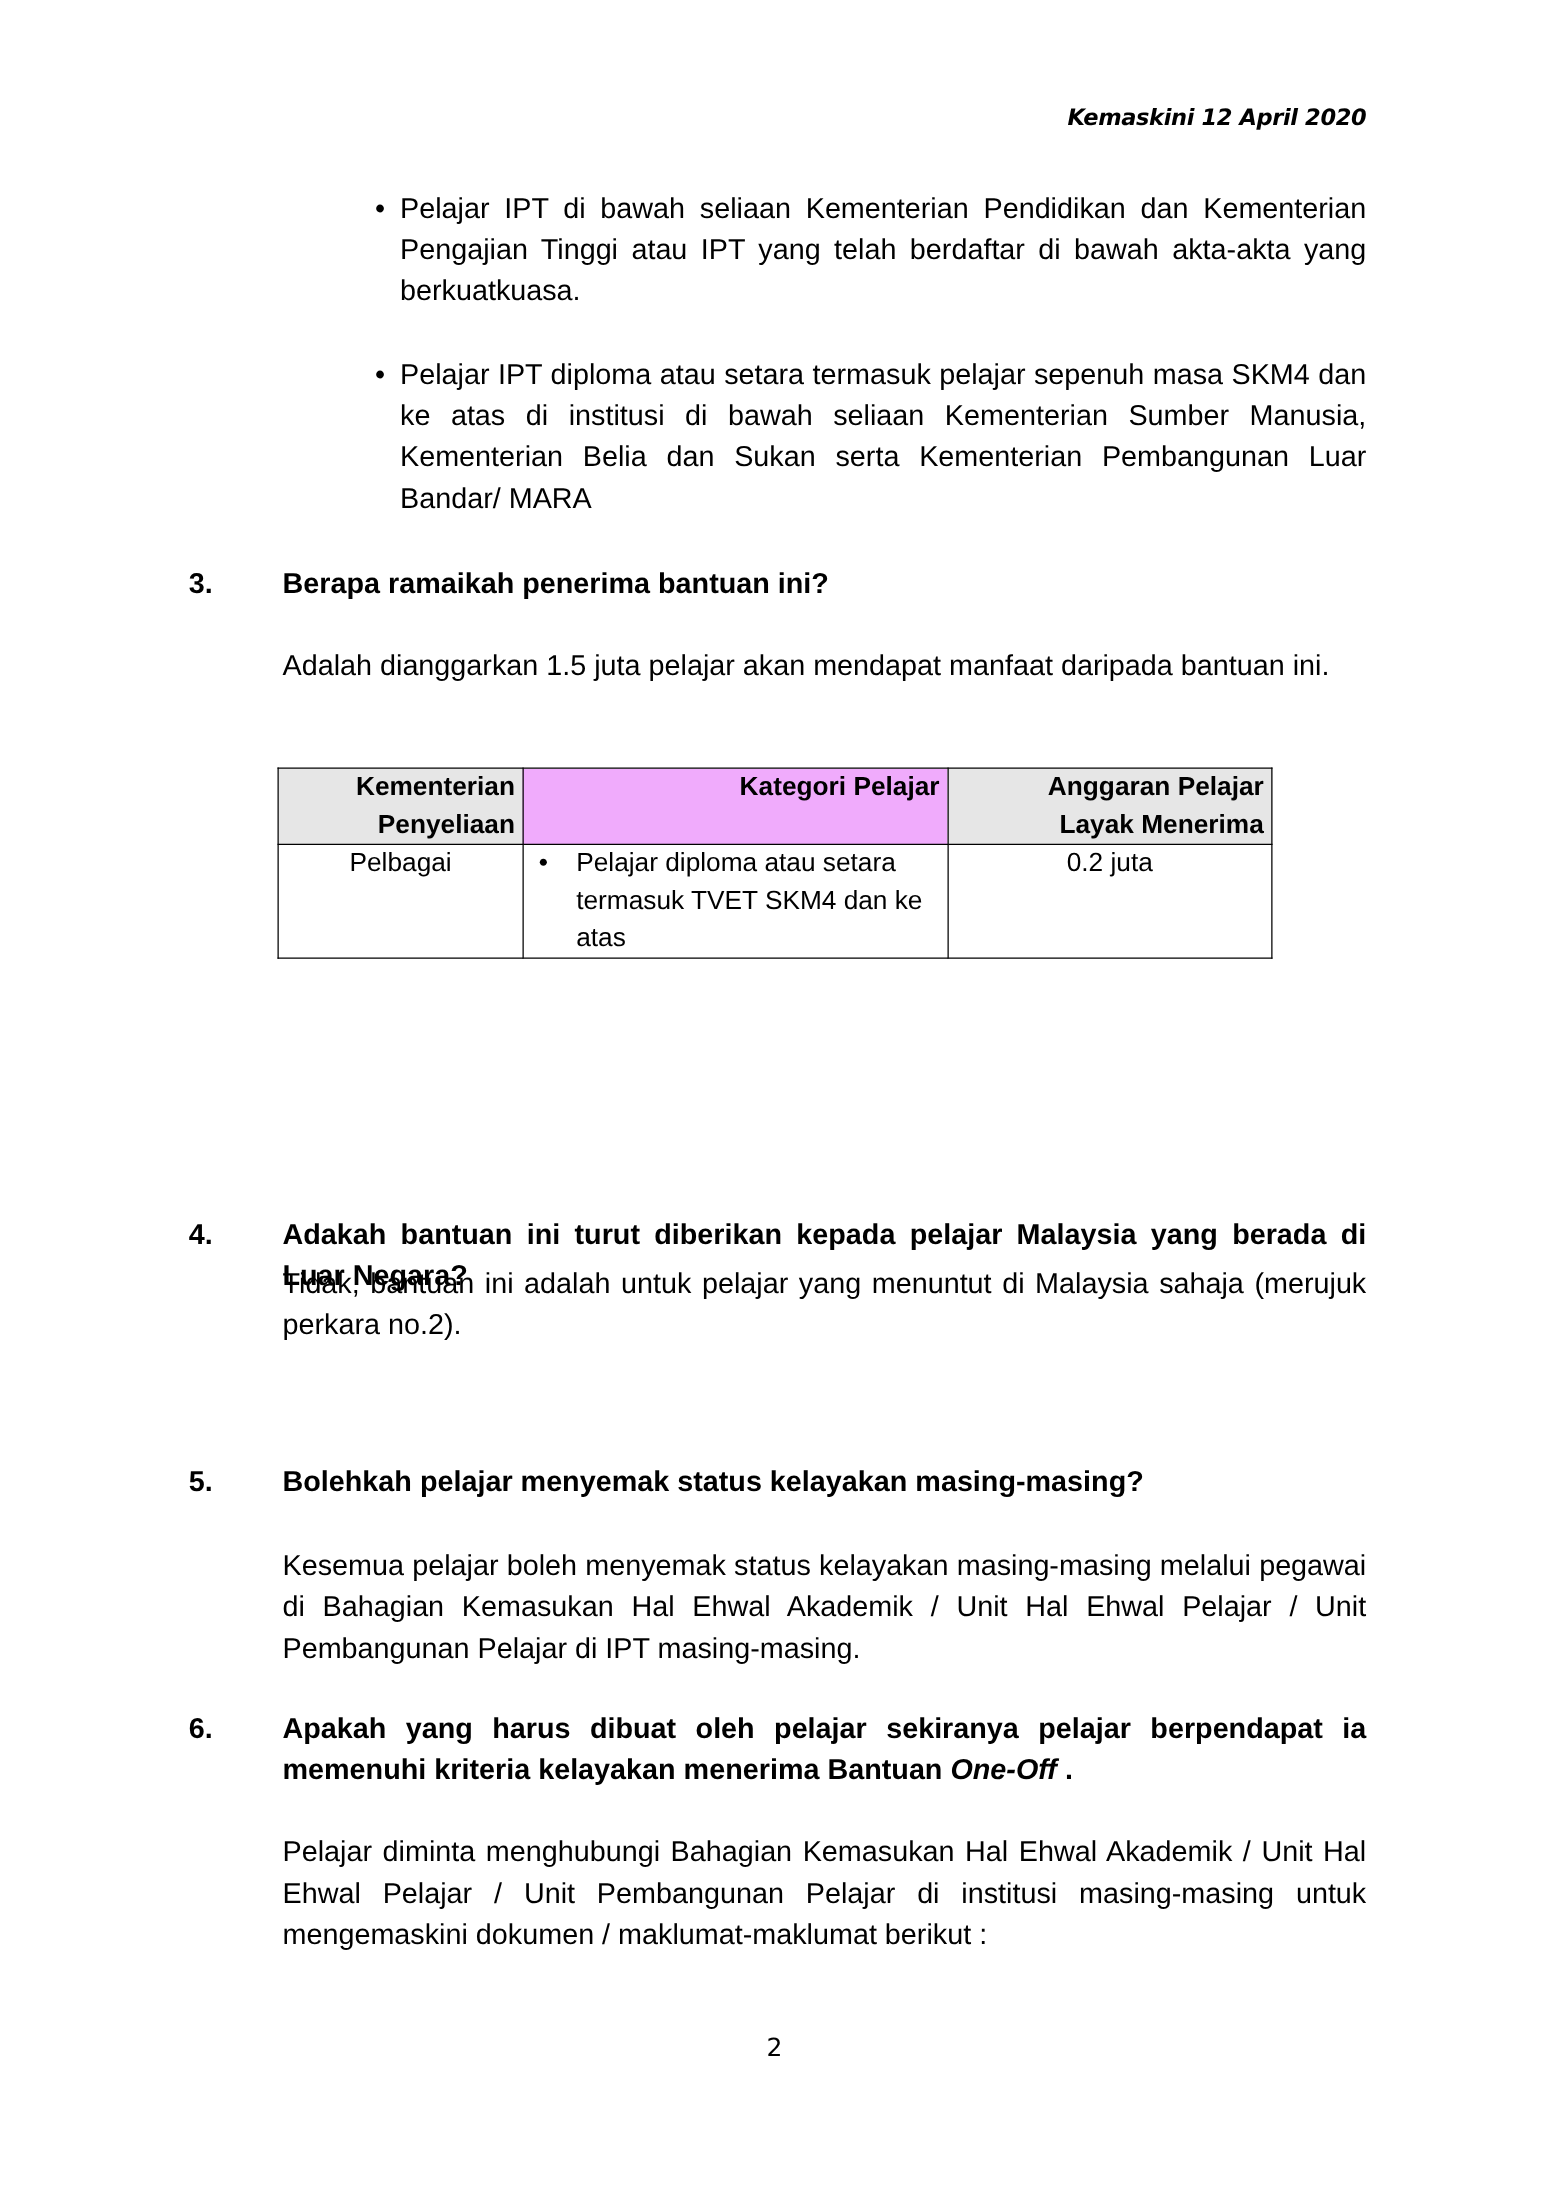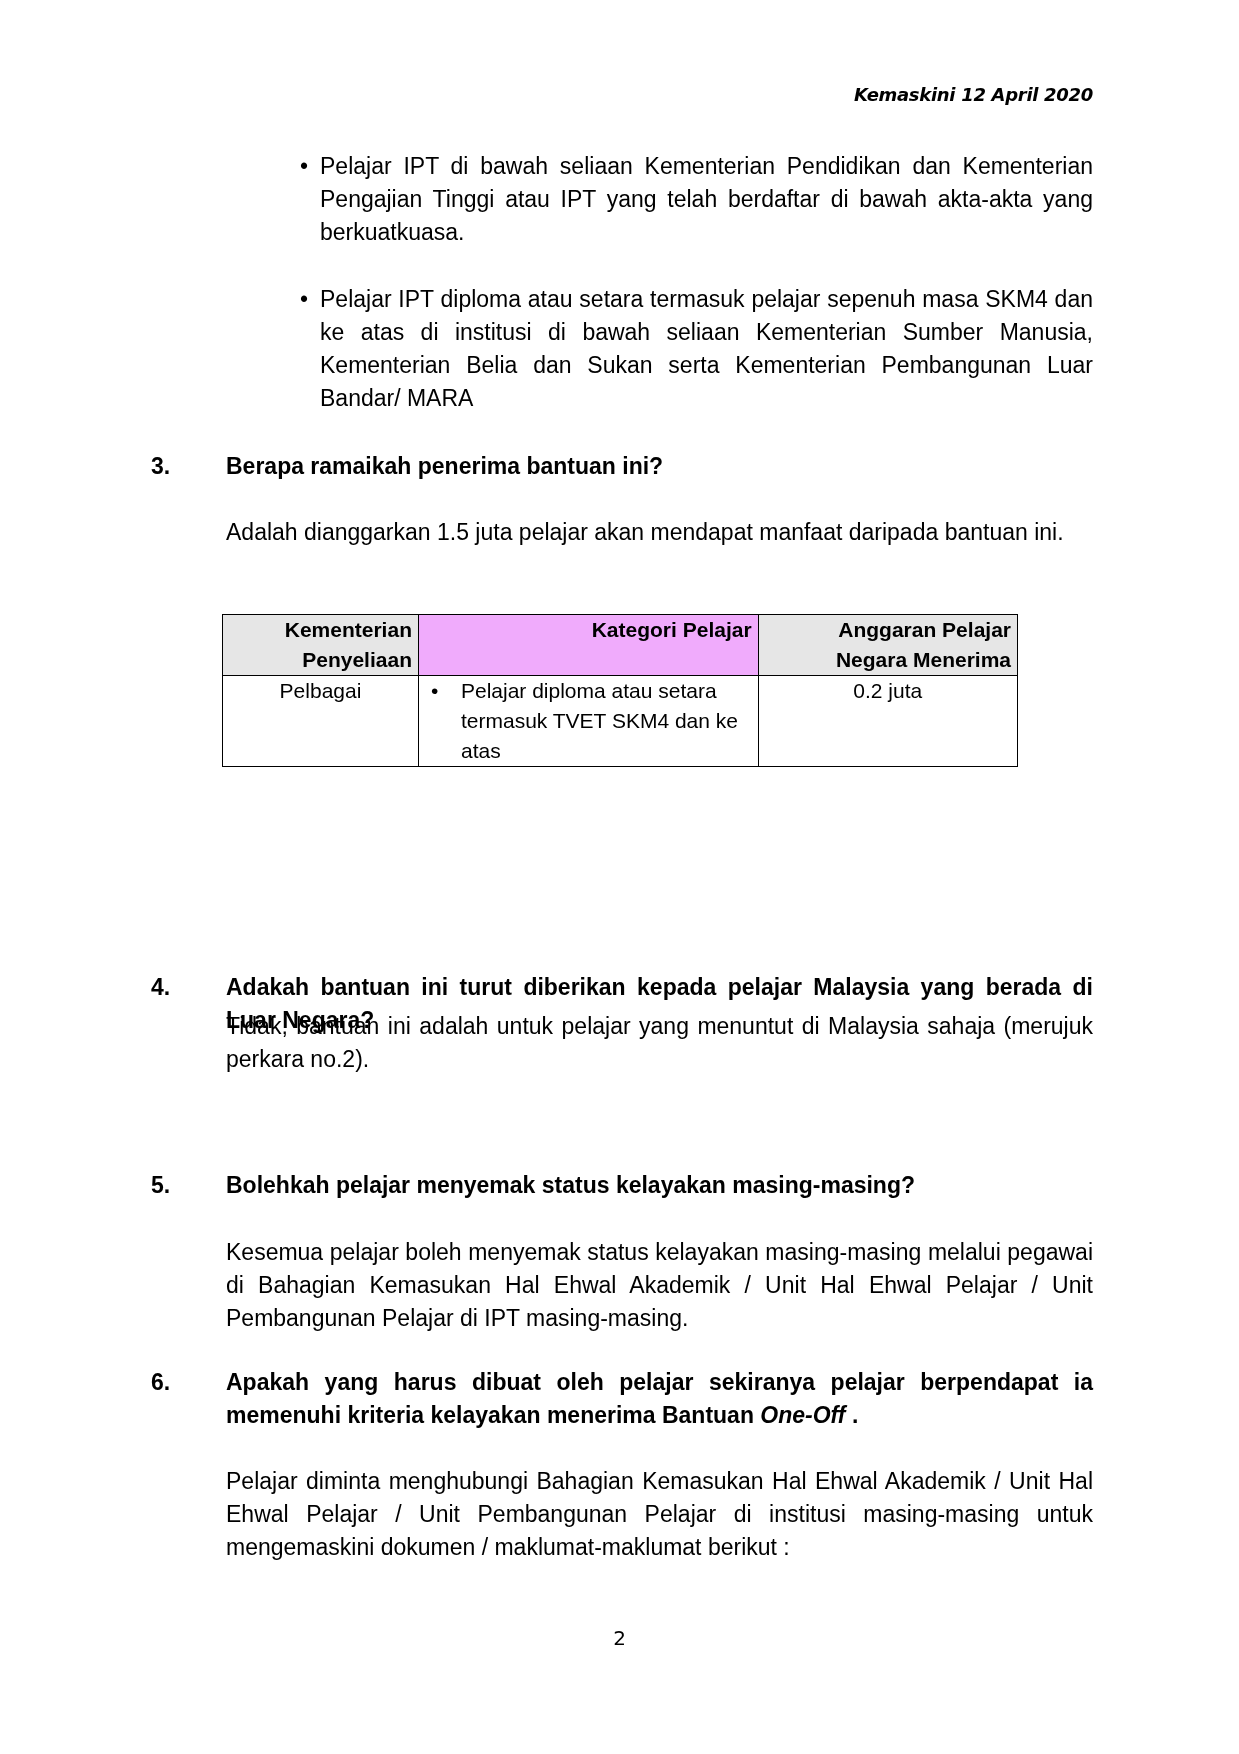--- a/index.html
+++ b/index.html
@@ -135,21 +135,21 @@
 
 <div class="q-num" style="top:450px;">3.</div>
 <div class="q-title" style="top:450px;">Berapa ramaikah penerima bantuan ini?</div>
 <div class="answer" style="top:516px;">Adalah dianggarkan 1.5 juta pelajar akan mendapat manfaat daripada bantuan ini.</div>
 
 <table class="data-table">
   <thead>
     <tr>
       <th class="col1" style="background: rgb(230, 230, 230);">Kementerian Penyeliaan</th>
       <th class="col2" style="background: #f0abfc;">Kategori Pelajar</th>
-      <th class="col3" style="background: rgb(230, 230, 230);">Anggaran Pelajar Negara Menerima</th>
+      <th class="col3" style="background: rgb(230, 230, 230);">Anggaran Pelajar Layak Menerima</th>
     </tr>
   </thead>
   <tbody>
     <tr>
       <td class="col1">Pelbagai</td>
       <td class="col2 cat-cell">
         <span class="cat-dot">•</span>
         <span>Pelajar diploma atau setara termasuk TVET SKM4 dan ke atas</span>
       </td>
       <td class="col3">0.2 juta</td>

